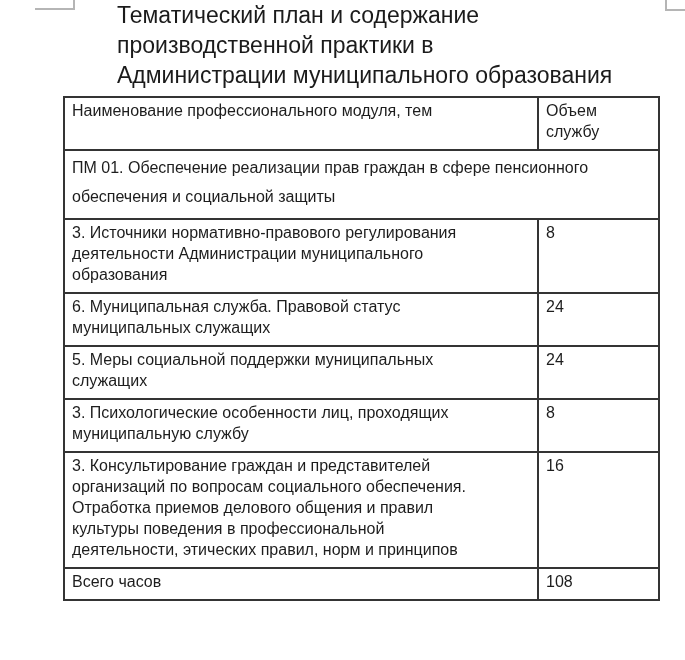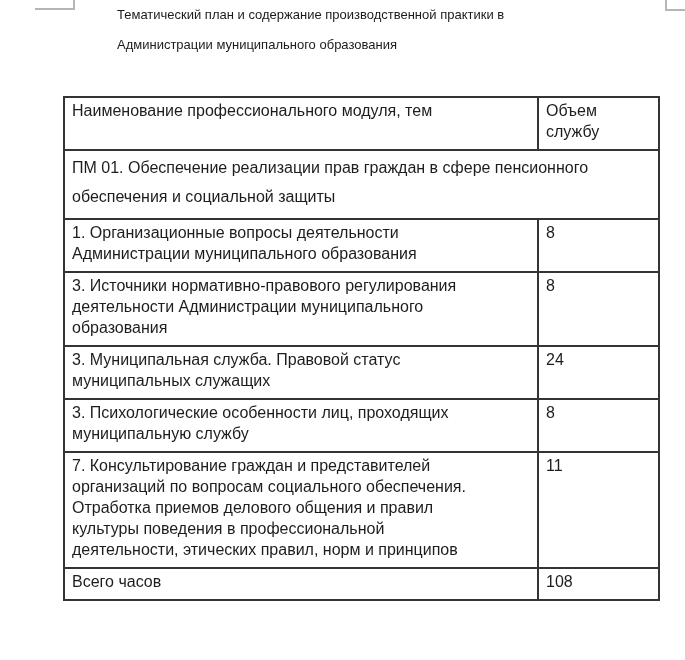--- a/index.html
+++ b/index.html
@@ -35,21 +35,21 @@
     height: 12px;
     border-left: 2px solid #b5b5b5;
     border-bottom: 2px solid #b5b5b5;
   }
 
   .doc-title {
     position: absolute;
     left: 117px;
     top: 0px;
     width: 550px;
-    font-size: 13px;
+    font-size: 23px;
     line-height: 30px;
     font-weight: 500;
     color: #1b1b1b;
     white-space: pre-line;
   }
 
   table.plan {
     position: absolute;
     left: 63px;
     top: 96px;
@@ -109,46 +109,46 @@
   <tbody>
     <tr>
       <th class="head">Наименование профессионального модуля, тем</th>
       <th class="head">Объем службу</th>
     </tr>
     <tr>
       <td class="module topic" colspan="2">ПМ 01. Обеспечение реализации прав граждан в сфере пенсионного
 обеспечения и социальной защиты</td>
     </tr>
     <tr>
-      <td class="topic">1. Организационные вопросы деятельности
-Администрации муниципального образования</td>
-      <td class="hours">8</td>
-    </tr>
-    <tr>
       <td class="topic">3. Источники нормативно-правового регулирования
 деятельности Администрации муниципального
 образования</td>
       <td class="hours">8</td>
     </tr>
     <tr>
-      <td class="topic">3. Муниципальная служба. Правовой статус
+      <td class="topic">6. Муниципальная служба. Правовой статус
 муниципальных служащих</td>
+      <td class="hours">24</td>
+    </tr>
+    <tr>
+      <td class="topic">5. Меры социальной поддержки муниципальных
+служащих</td>
       <td class="hours">24</td>
     </tr>
     <tr>
       <td class="topic">3. Психологические особенности лиц, проходящих
 муниципальную службу</td>
       <td class="hours">8</td>
     </tr>
     <tr>
-      <td class="topic">7. Консультирование граждан и представителей
+      <td class="topic">3. Консультирование граждан и представителей
 организаций по вопросам социального обеспечения.
 Отработка приемов делового общения и правил
 культуры поведения в профессиональной
 деятельности, этических правил, норм и принципов</td>
-      <td class="hours">11</td>
+      <td class="hours">16</td>
     </tr>
     <tr>
       <td class="total-label">Всего часов</td>
       <td class="hours">108</td>
     </tr>
   </tbody>
 </table>
 
 </body></html>

